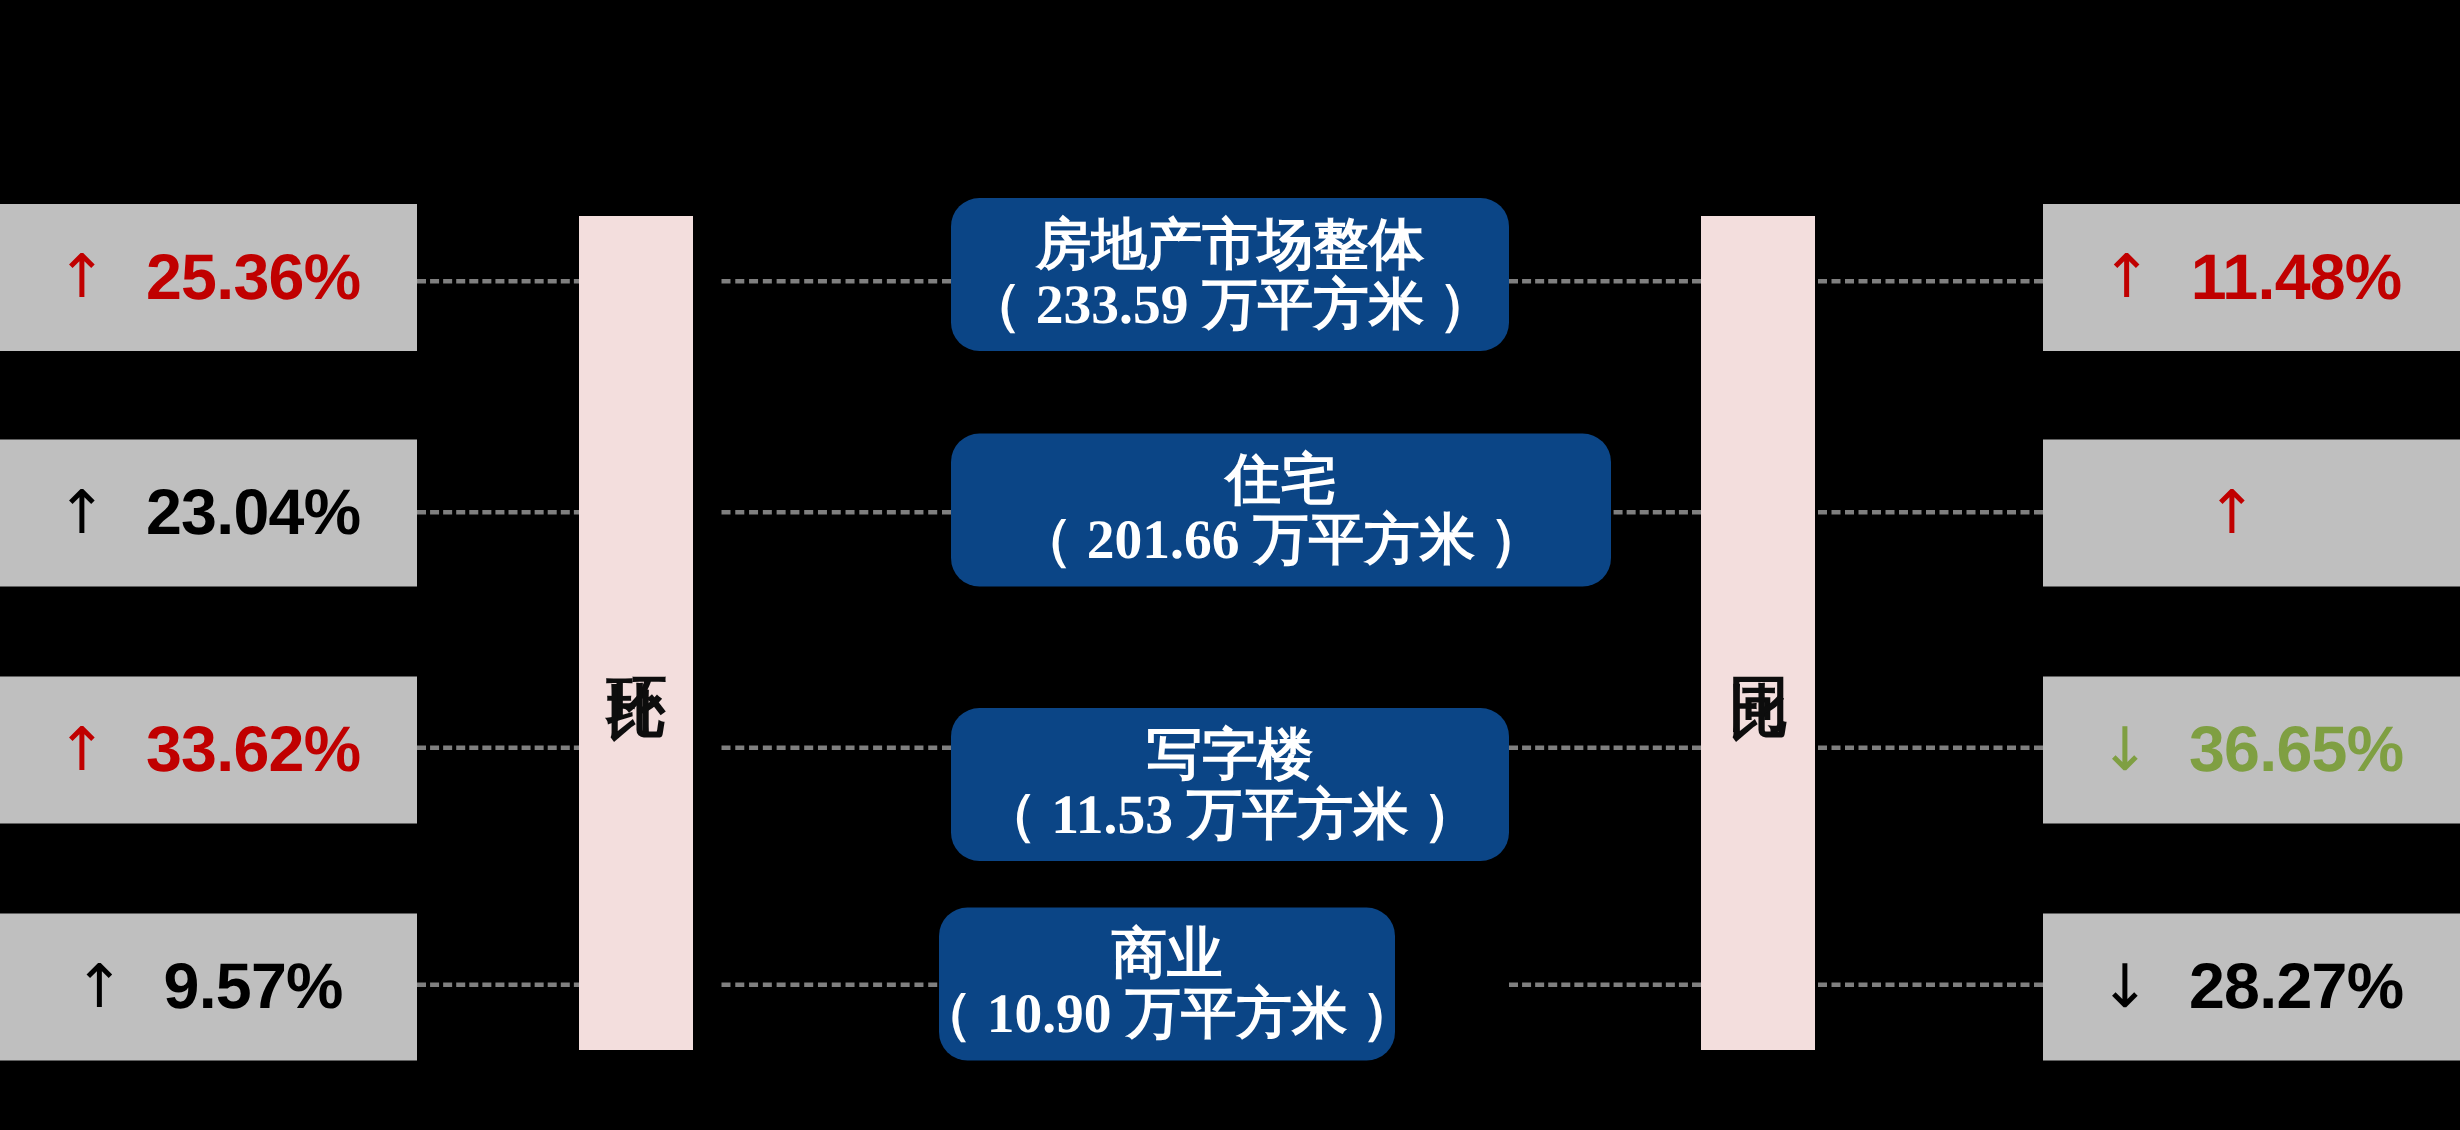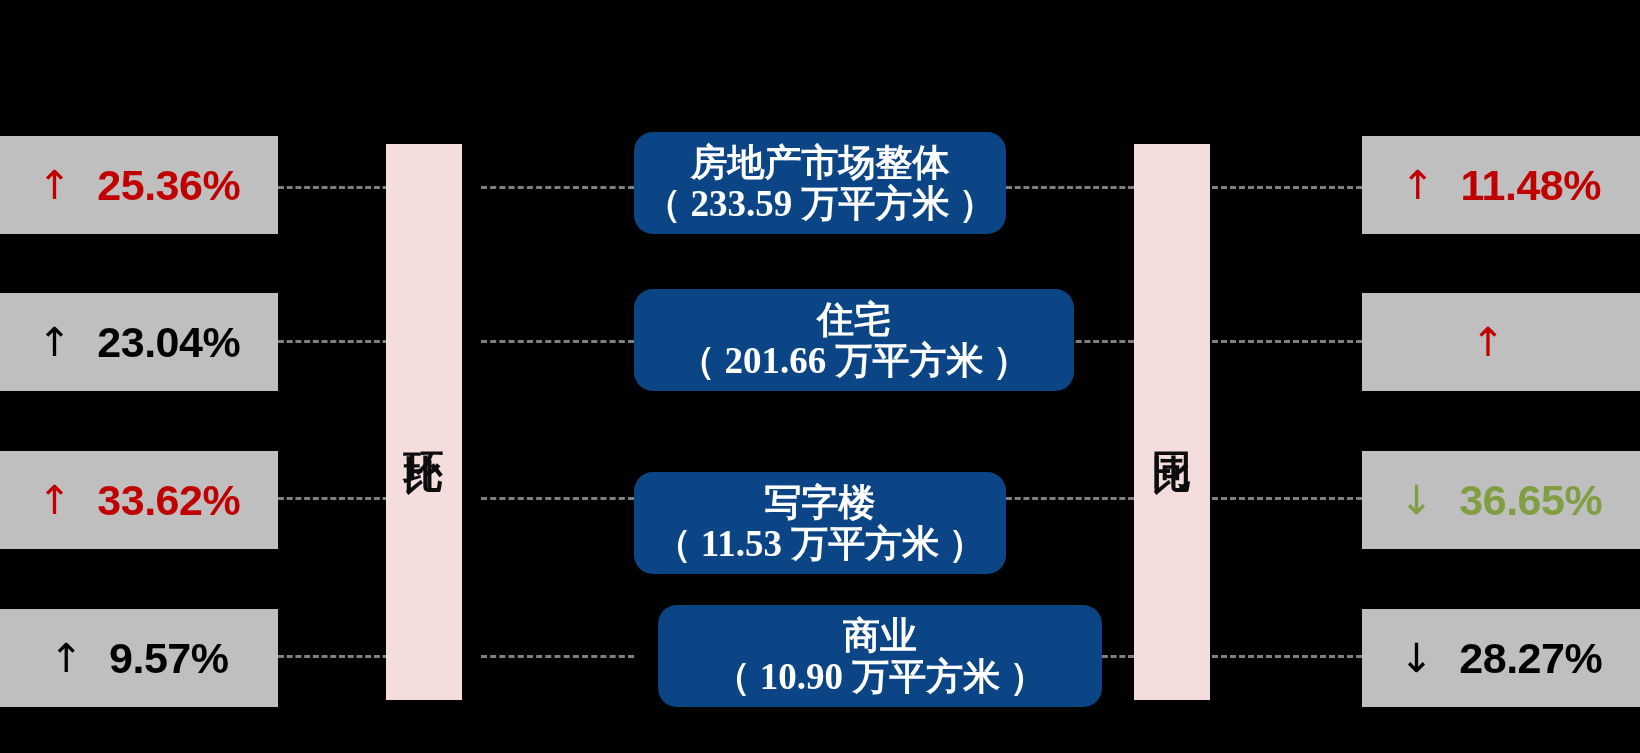--- a/index.html
+++ b/index.html
@@ -169,21 +169,21 @@
   <div class="cat-box" style="left:634px; top:289px; width:440px; height:102px;">
     <div class="cat-name">住宅</div>
     <div class="cat-area">（ 201.66 万平方米 ）</div>
   </div>
 
   <div class="cat-box" style="left:634px; top:447px; width:372px; height:102px;margin-top:25px;">
     <div class="cat-name">写字楼</div>
     <div class="cat-area">（ 11.53 万平方米 ）</div>
   </div>
 
-  <div class="cat-box" style="left:658px; top:605px; width:444px; height:102px;">
+  <div class="cat-box" style="left:626px; top:605px; width:304px; height:102px;">
     <div class="cat-name">商业</div>
     <div class="cat-area">（ 10.90 万平方米 ）</div>
   </div>
 
   <div class="metric-box" style="left:1362px; top:136px; width:278px; height:98px;">
     <div class="metric-inner">
       <span class="metric-arrow up-red">↑</span>
       <span class="metric-value up-red">11.48%</span>
     </div>
   </div>

